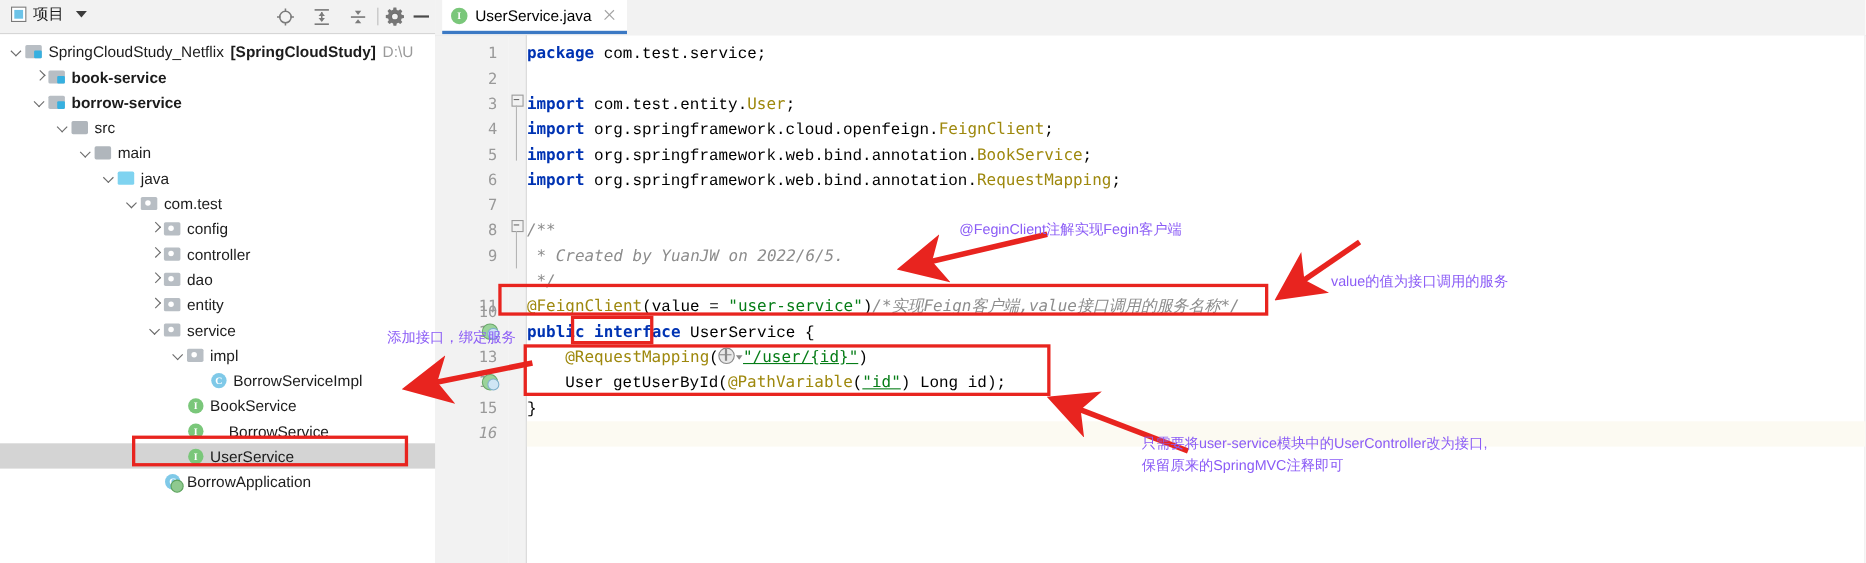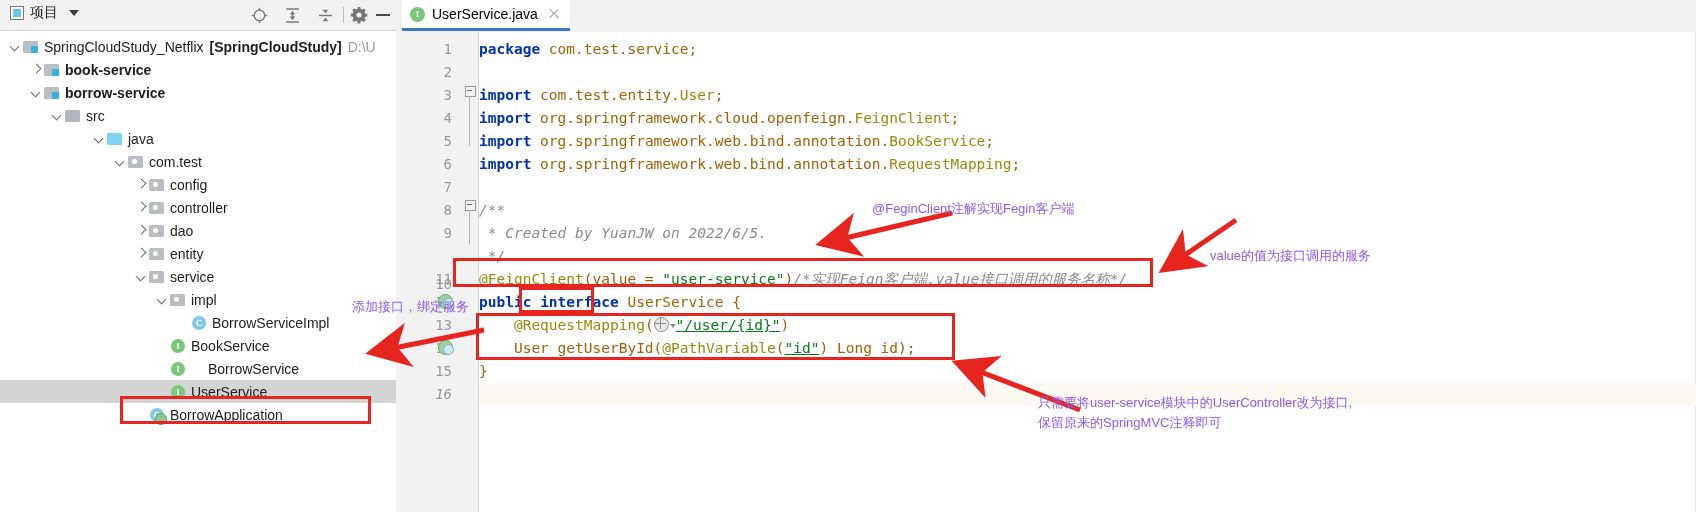--- a/index.html
+++ b/index.html
@@ -65,21 +65,21 @@
 
   .gutter{position:absolute;left:0;top:32px;width:66px;height:480px;background:#f2f2f2;}
   .foldstrip{position:absolute;left:66px;top:32px;width:16px;height:480px;background:#f2f2f2;border-right:1px solid #d6d6d6;}
   .codearea{position:absolute;left:83px;top:32px;right:0;height:480px;background:#fff;}
   .ln{position:absolute;right:10px;width:50px;text-align:right;font-family:"DejaVu Sans Mono","Liberation Mono",monospace;font-size:14px;color:#999;line-height:23px;height:23px;}
   .cl{position:absolute;left:0;font-family:"DejaVu Sans Mono","Liberation Mono",monospace;font-size:14.5px;line-height:23px;height:23px;white-space:pre;}
   .k{color:#0033b3;font-weight:bold;}
   .ann{color:#9e880d;}
   .str{color:#067d17;}
   .cmt{color:#8c8c8c;font-style:italic;}
-  .id{color:#a16207;}
+  .id{color:#000000;font-family:Liberation Mono, monospace;}
   .hi-line{position:absolute;left:83px;right:0;height:23px;background:#fcfaf2;}
 
   .foldmark{position:absolute;left:3px;width:10px;height:10px;}
   .foldmark .bx{position:absolute;left:0;top:0;width:9px;height:9px;border:1px solid #9a9a9a;background:#f2f2f2;}
   .foldmark .mn{position:absolute;left:2px;top:4px;width:5px;height:1px;background:#6a6a6a;}
   .foldline{position:absolute;left:7px;width:1px;background:#b5b5b5;}
 
   .gmark{position:absolute;left:42px;width:15px;height:15px;}
   .gmark .c1{position:absolute;left:0;top:0;width:13px;height:13px;border-radius:50%;background:#9ad39a;border:1px solid #6aa86a;}
   .gmark .c2{position:absolute;left:5px;top:4px;width:9px;height:9px;border-radius:50%;background:#cfe6f5;border:1px solid #7fb0cc;}
@@ -177,20 +177,28 @@
         </div>
         <div class="row">
           <span style="display:inline-block;width:52px"></span>
           <span class="arr d"></span>
           <span class="ico f-plain">
             <span class="fi"></span>
           </span>
           <span class="lbl">src</span>
         </div>
         <div class="row">
+          <span style="display:inline-block;width:73px"></span>
+          <span class="arr d"></span>
+          <span class="ico f-plain">
+            <span class="fi"></span>
+          </span>
+          <span class="lbl">main</span>
+        </div>
+        <div class="row">
           <span style="display:inline-block;width:94px"></span>
           <span class="arr d"></span>
           <span class="ico f-src">
             <span class="fi"></span>
           </span>
           <span class="lbl">java</span>
         </div>
         <div class="row">
           <span style="display:inline-block;width:115px"></span>
           <span class="arr d"></span>

